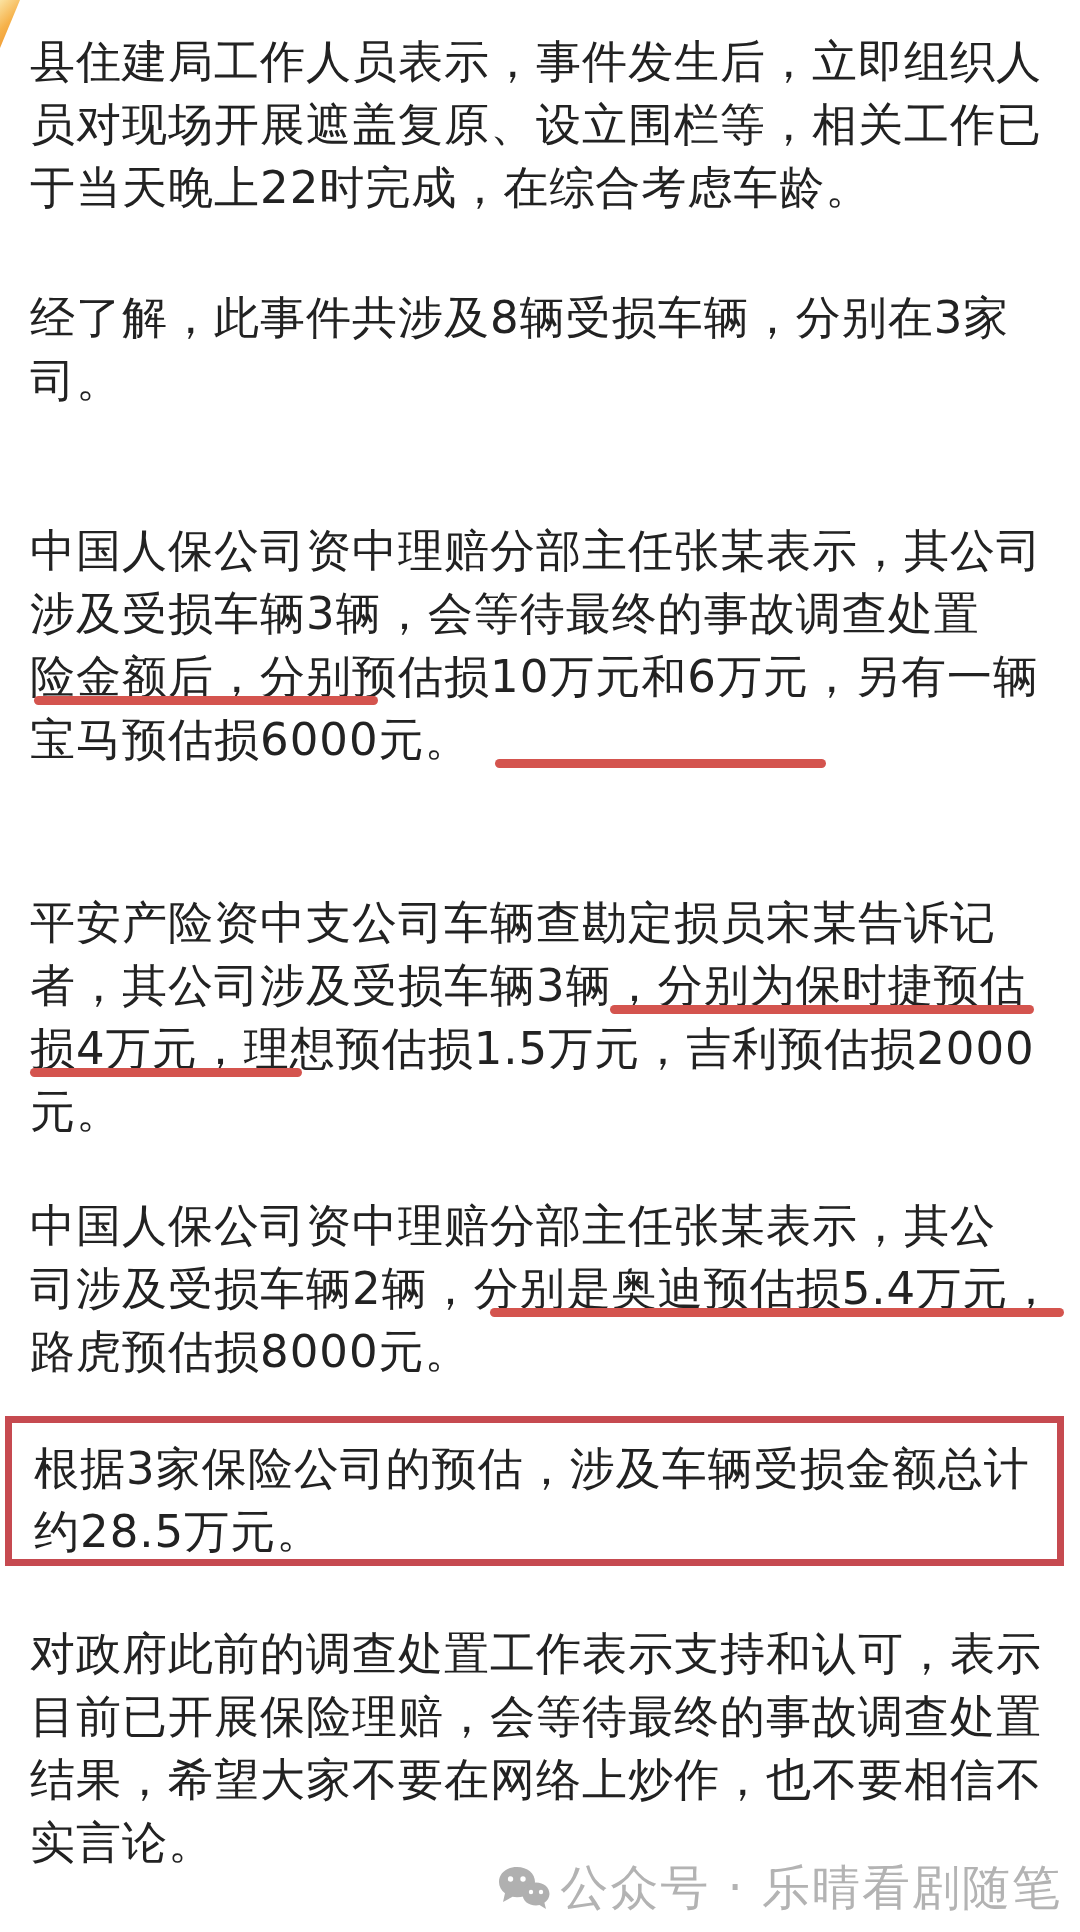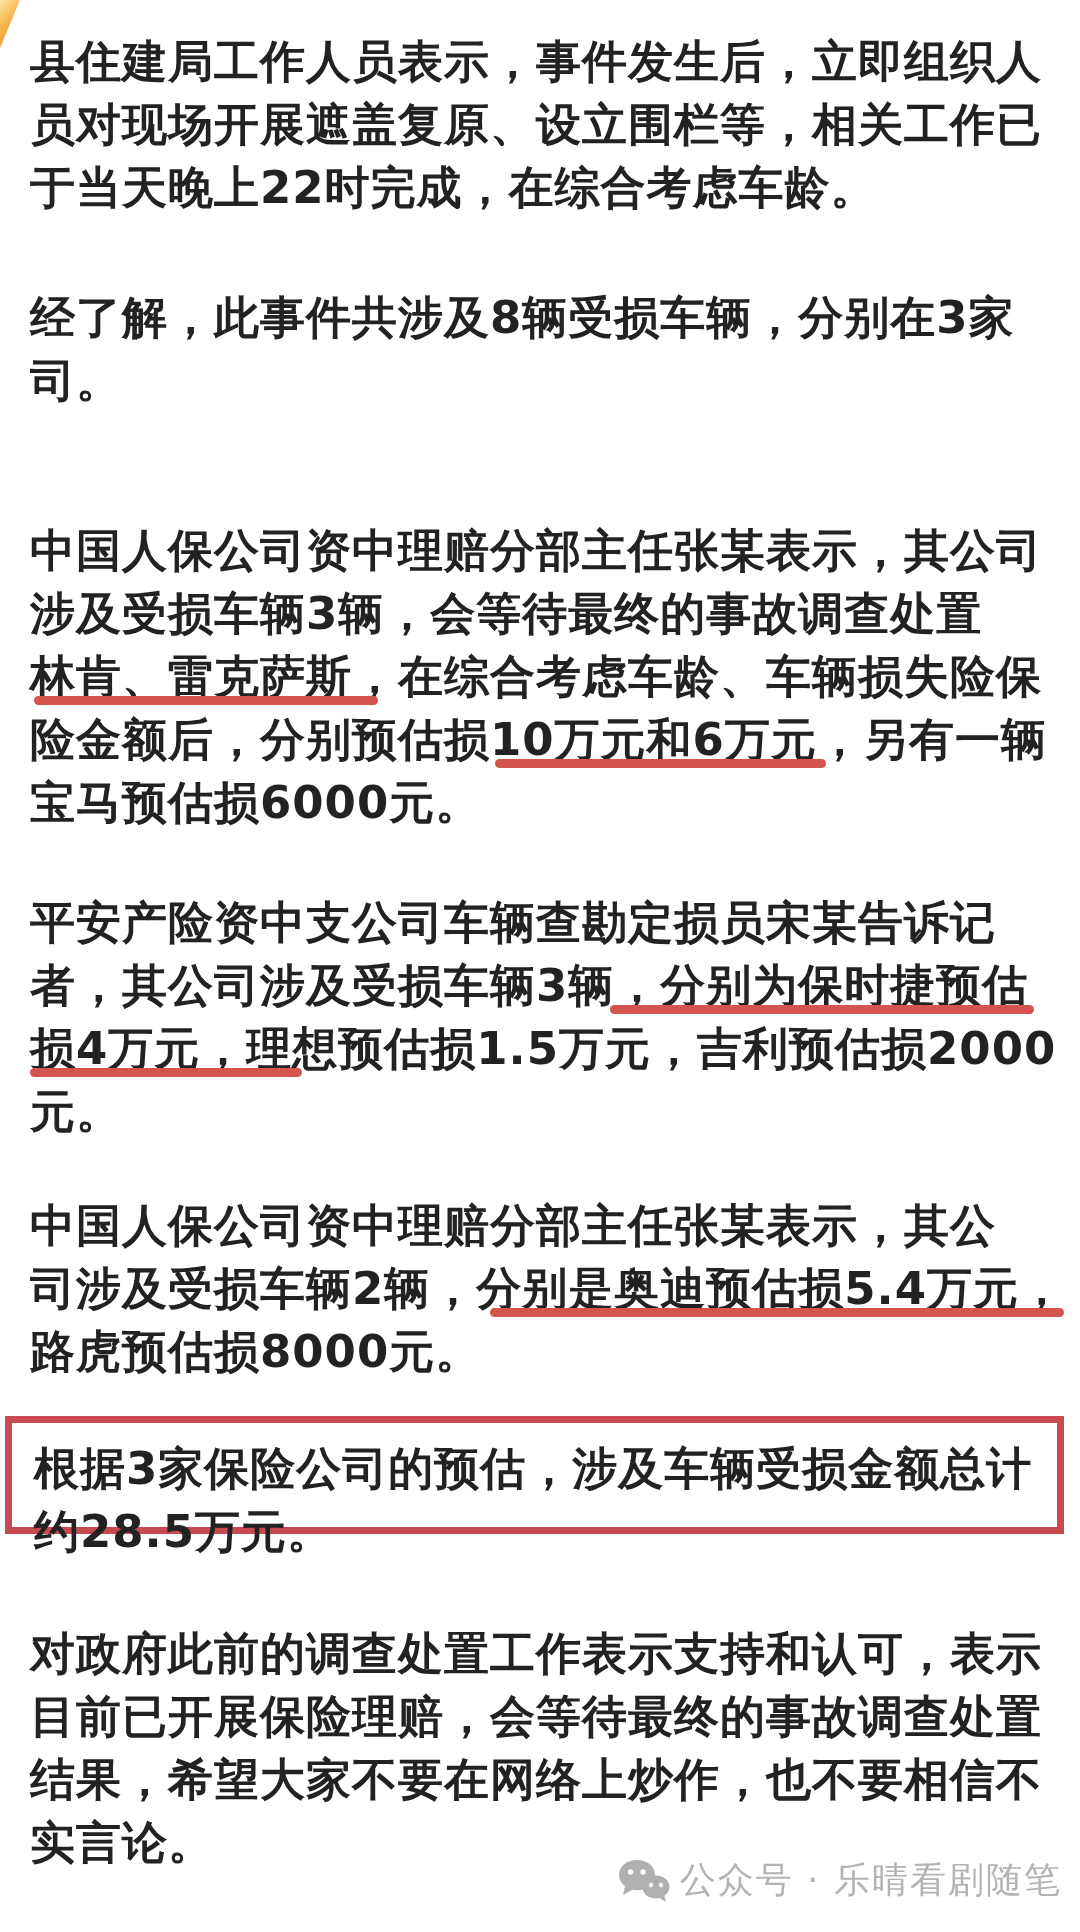--- a/index.html
+++ b/index.html
@@ -31,55 +31,54 @@
     width: 1030px;
     font-size: 45px;
     line-height: 63px;
     font-weight: 500;
     letter-spacing: 1px;
     color: #222222;
   }
   .line {
     height: 63px;
     white-space: nowrap;
-    font-weight: bold;
   }
   .redline {
     position: absolute;
     height: 9px;
     border-radius: 5px;
     background: #d4544e;
   }
   .hl-box {
     position: absolute;
     left: 5px;
     top: 1416px;
     width: 1059px;
-    height: 118px;
+    height: 150px;
     box-sizing: border-box;
     border: 7px solid #c64a50;
     background: #ffffff;
   }
   .hl-box .boxtext {
     padding: 14px 0 0 22px;
     font-size: 45px;
     line-height: 63px;
     font-weight: 500;
     letter-spacing: 1px;
     color: #222222;
   }
   .watermark {
     position: absolute;
     right: 18px;
     top: 1856px;
     display: flex;
     align-items: center;
     gap: 10px;
     color: #b3b3b3;
-    font-size: 36px;
+    font-size: 48px;
     font-weight: 400;
     letter-spacing: 2px;
     white-space: nowrap;
   }
   .watermark svg { display: block; }
 </style>
 </head>
 <body>
 
 <div class="page">
@@ -93,21 +92,20 @@
   </div>
 
   <div class="para" style="top:286px">
     <div class="line">经了解，此事件共涉及8辆受损车辆，分别在3家</div>
     <div class="line">司。</div>
   </div>
 
   <div class="para" style="top:519px">
     <div class="line">中国人保公司资中理赔分部主任张某表示，其公司</div>
     <div class="line">涉及受损车辆3辆，会等待最终的事故调查处置</div>
-    <div class="line">林肯、雷克萨斯，在综合考虑车龄、车辆损失险保</div>
     <div class="line">险金额后，分别预估损10万元和6万元，另有一辆</div>
     <div class="line">宝马预估损6000元。</div>
   </div>
 
   <div class="para" style="top:891px">
     <div class="line">平安产险资中支公司车辆查勘定损员宋某告诉记</div>
     <div class="line">者，其公司涉及受损车辆3辆，分别为保时捷预估</div>
     <div class="line">损4万元，理想预估损1.5万元，吉利预估损2000</div>
     <div class="line">元。</div>
   </div>

